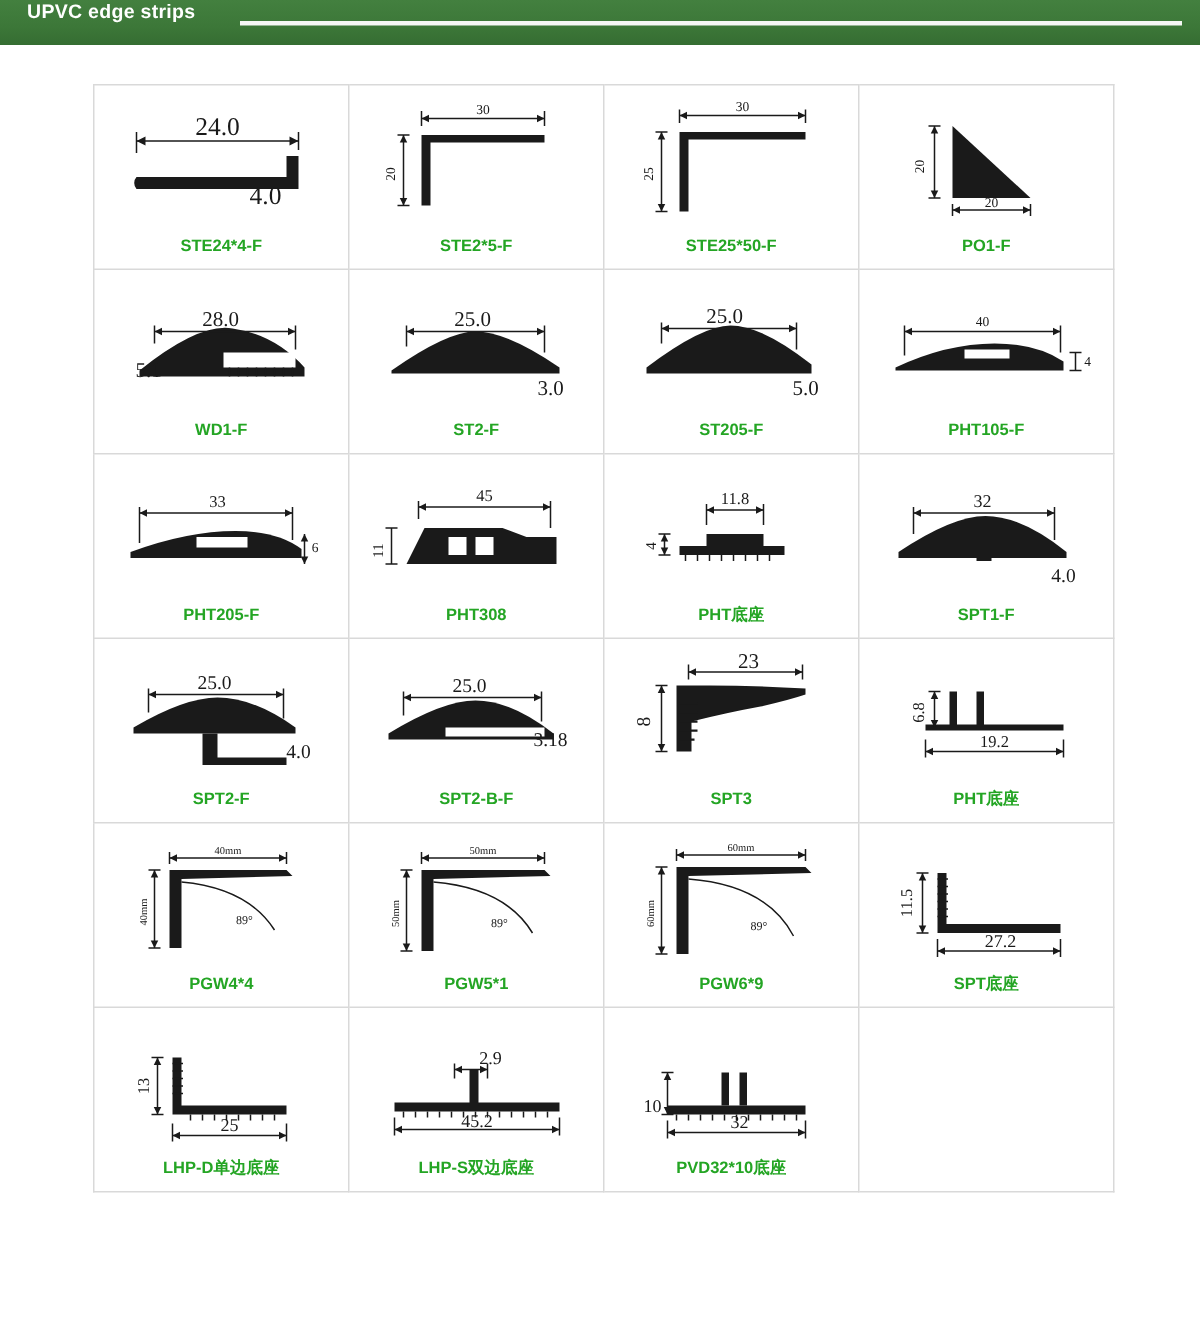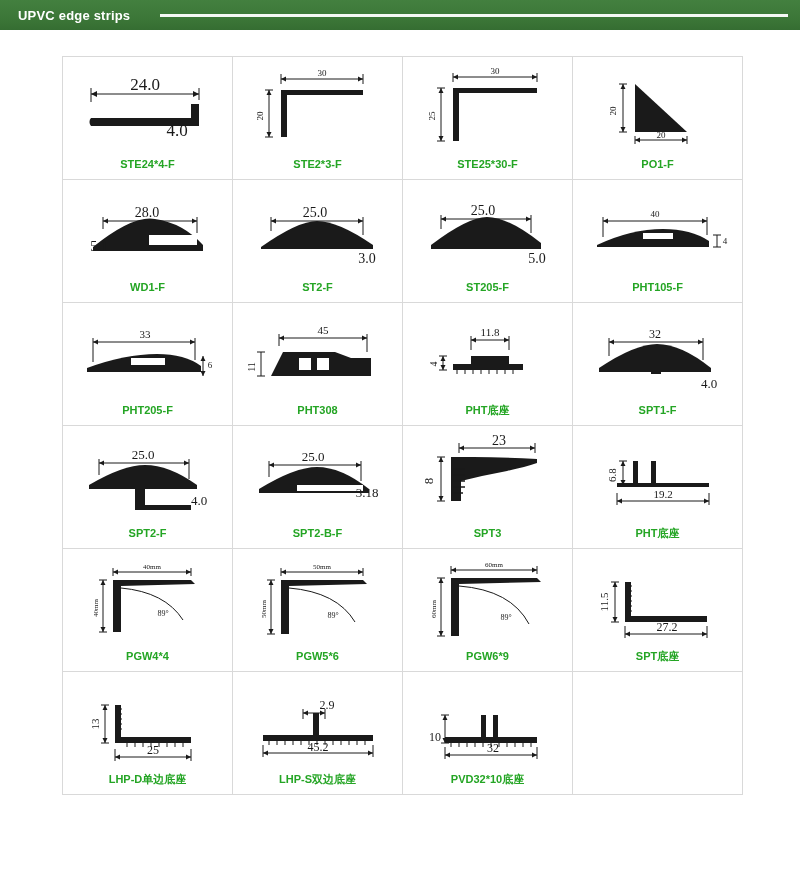--- a/index.html
+++ b/index.html
@@ -10,21 +10,21 @@
     width: 800px;
     height: 889px;
     background: #ffffff;
     font-family: "Liberation Sans", sans-serif;
     overflow: hidden;
   }
   .header {
     height: 30px;
     background: linear-gradient(to bottom, #43803f 0%, #3c7738 60%, #356d32 100%);
     display: flex;
-    align-items: center;
+    align-items: flex-start;
     position: relative;
   }
   .header-title {
     color: #ffffff;
     font-size: 13px;
     font-weight: bold;
     padding-left: 18px;
     letter-spacing: 0.2px;
     white-space: nowrap;
     z-index: 2;
@@ -132,42 +132,42 @@
           <line x1="38" y1="13" x2="120" y2="13" stroke="#1a1a1a" stroke-width="1"></line>
           <path d="M38 13 l5 -2.5 v5 z M120 13 l-5 -2.5 v5 z" fill="#1a1a1a"></path>
           <text class="dim" x="79" y="10" font-size="9" text-anchor="middle">30</text>
           <line x1="30" y1="24" x2="22" y2="24" stroke="#1a1a1a" stroke-width="1"></line>
           <line x1="30" y1="71" x2="22" y2="71" stroke="#1a1a1a" stroke-width="1"></line>
           <line x1="26" y1="24" x2="26" y2="71" stroke="#1a1a1a" stroke-width="1"></line>
           <path d="M26 24 l-2.5 5 h5 z M26 71 l-2.5 -5 h5 z" fill="#1a1a1a"></path>
           <text class="dim" x="20" y="50" font-size="9" text-anchor="middle" transform="rotate(-90 20 50)">20</text>
         </svg>
       </div>
-      <div class="caption">STE2*3-F</div>
+      <div class="caption">STE2*5-F</div>
     </div>
           </td>
 
     <td>
             <div class="cell">
       <div class="fig">
         <svg width="150" height="86" viewBox="0 0 150 86">
           <path d="M40 22 h84 l0 5 h-78 v48 h-6 z" fill="#1a1a1a"></path>
           <line x1="40" y1="16" x2="40" y2="7" stroke="#1a1a1a" stroke-width="1"></line>
           <line x1="124" y1="16" x2="124" y2="7" stroke="#1a1a1a" stroke-width="1"></line>
           <line x1="40" y1="11" x2="124" y2="11" stroke="#1a1a1a" stroke-width="1"></line>
           <path d="M40 11 l5 -2.5 v5 z M124 11 l-5 -2.5 v5 z" fill="#1a1a1a"></path>
           <text class="dim" x="82" y="8" font-size="9" text-anchor="middle">30</text>
           <line x1="32" y1="22" x2="24" y2="22" stroke="#1a1a1a" stroke-width="1"></line>
           <line x1="32" y1="75" x2="24" y2="75" stroke="#1a1a1a" stroke-width="1"></line>
           <line x1="28" y1="22" x2="28" y2="75" stroke="#1a1a1a" stroke-width="1"></line>
           <path d="M28 22 l-2.5 5 h5 z M28 75 l-2.5 -5 h5 z" fill="#1a1a1a"></path>
           <text class="dim" x="22" y="50" font-size="9" text-anchor="middle" transform="rotate(-90 22 50)">25</text>
         </svg>
       </div>
-      <div class="caption">STE25*30-F</div>
+      <div class="caption">STE25*50-F</div>
     </div>
           </td>
 
     <td>
             <div class="cell">
       <div class="fig">
         <svg width="150" height="86" viewBox="0 0 150 86">
           <path d="M52 18 L52 66 L104 66 Z" fill="#1a1a1a"></path>
           <line x1="44" y1="18" x2="36" y2="18" stroke="#1a1a1a" stroke-width="1"></line>
           <line x1="44" y1="66" x2="36" y2="66" stroke="#1a1a1a" stroke-width="1"></line>
@@ -493,21 +493,21 @@
           <path d="M38 16 l5 -2.5 v5 z M120 16 l-5 -2.5 v5 z" fill="#1a1a1a"></path>
           <text class="dim" x="79" y="13" font-size="7" text-anchor="middle">50mm</text>
           <line x1="32" y1="24" x2="24" y2="24" stroke="#1a1a1a" stroke-width="1"></line>
           <line x1="32" y1="78" x2="24" y2="78" stroke="#1a1a1a" stroke-width="1"></line>
           <line x1="28" y1="24" x2="28" y2="78" stroke="#1a1a1a" stroke-width="1"></line>
           <path d="M28 24 l-2.5 5 h5 z M28 78 l-2.5 -5 h5 z" fill="#1a1a1a"></path>
           <text class="dim" x="23" y="53" font-size="7" text-anchor="middle" transform="rotate(-90 23 53)">50mm</text>
           <text class="dim" x="90" y="62" font-size="8" text-anchor="middle">89°</text>
         </svg>
       </div>
-      <div class="caption">PGW5*6</div>
+      <div class="caption">PGW5*1</div>
     </div>
           </td>
 
     <td>
             <div class="cell">
       <div class="fig">
         <svg width="150" height="90" viewBox="0 0 150 90">
           <path d="M38 22 L124 22 L128 26 L46 28 L46 80 L38 80 Z" fill="#1a1a1a"></path>
           <path d="M46 30 Q98 34 116 68" fill="none" stroke="#1a1a1a" stroke-width="1"></path>
           <line x1="38" y1="18" x2="38" y2="10" stroke="#1a1a1a" stroke-width="1"></line>

